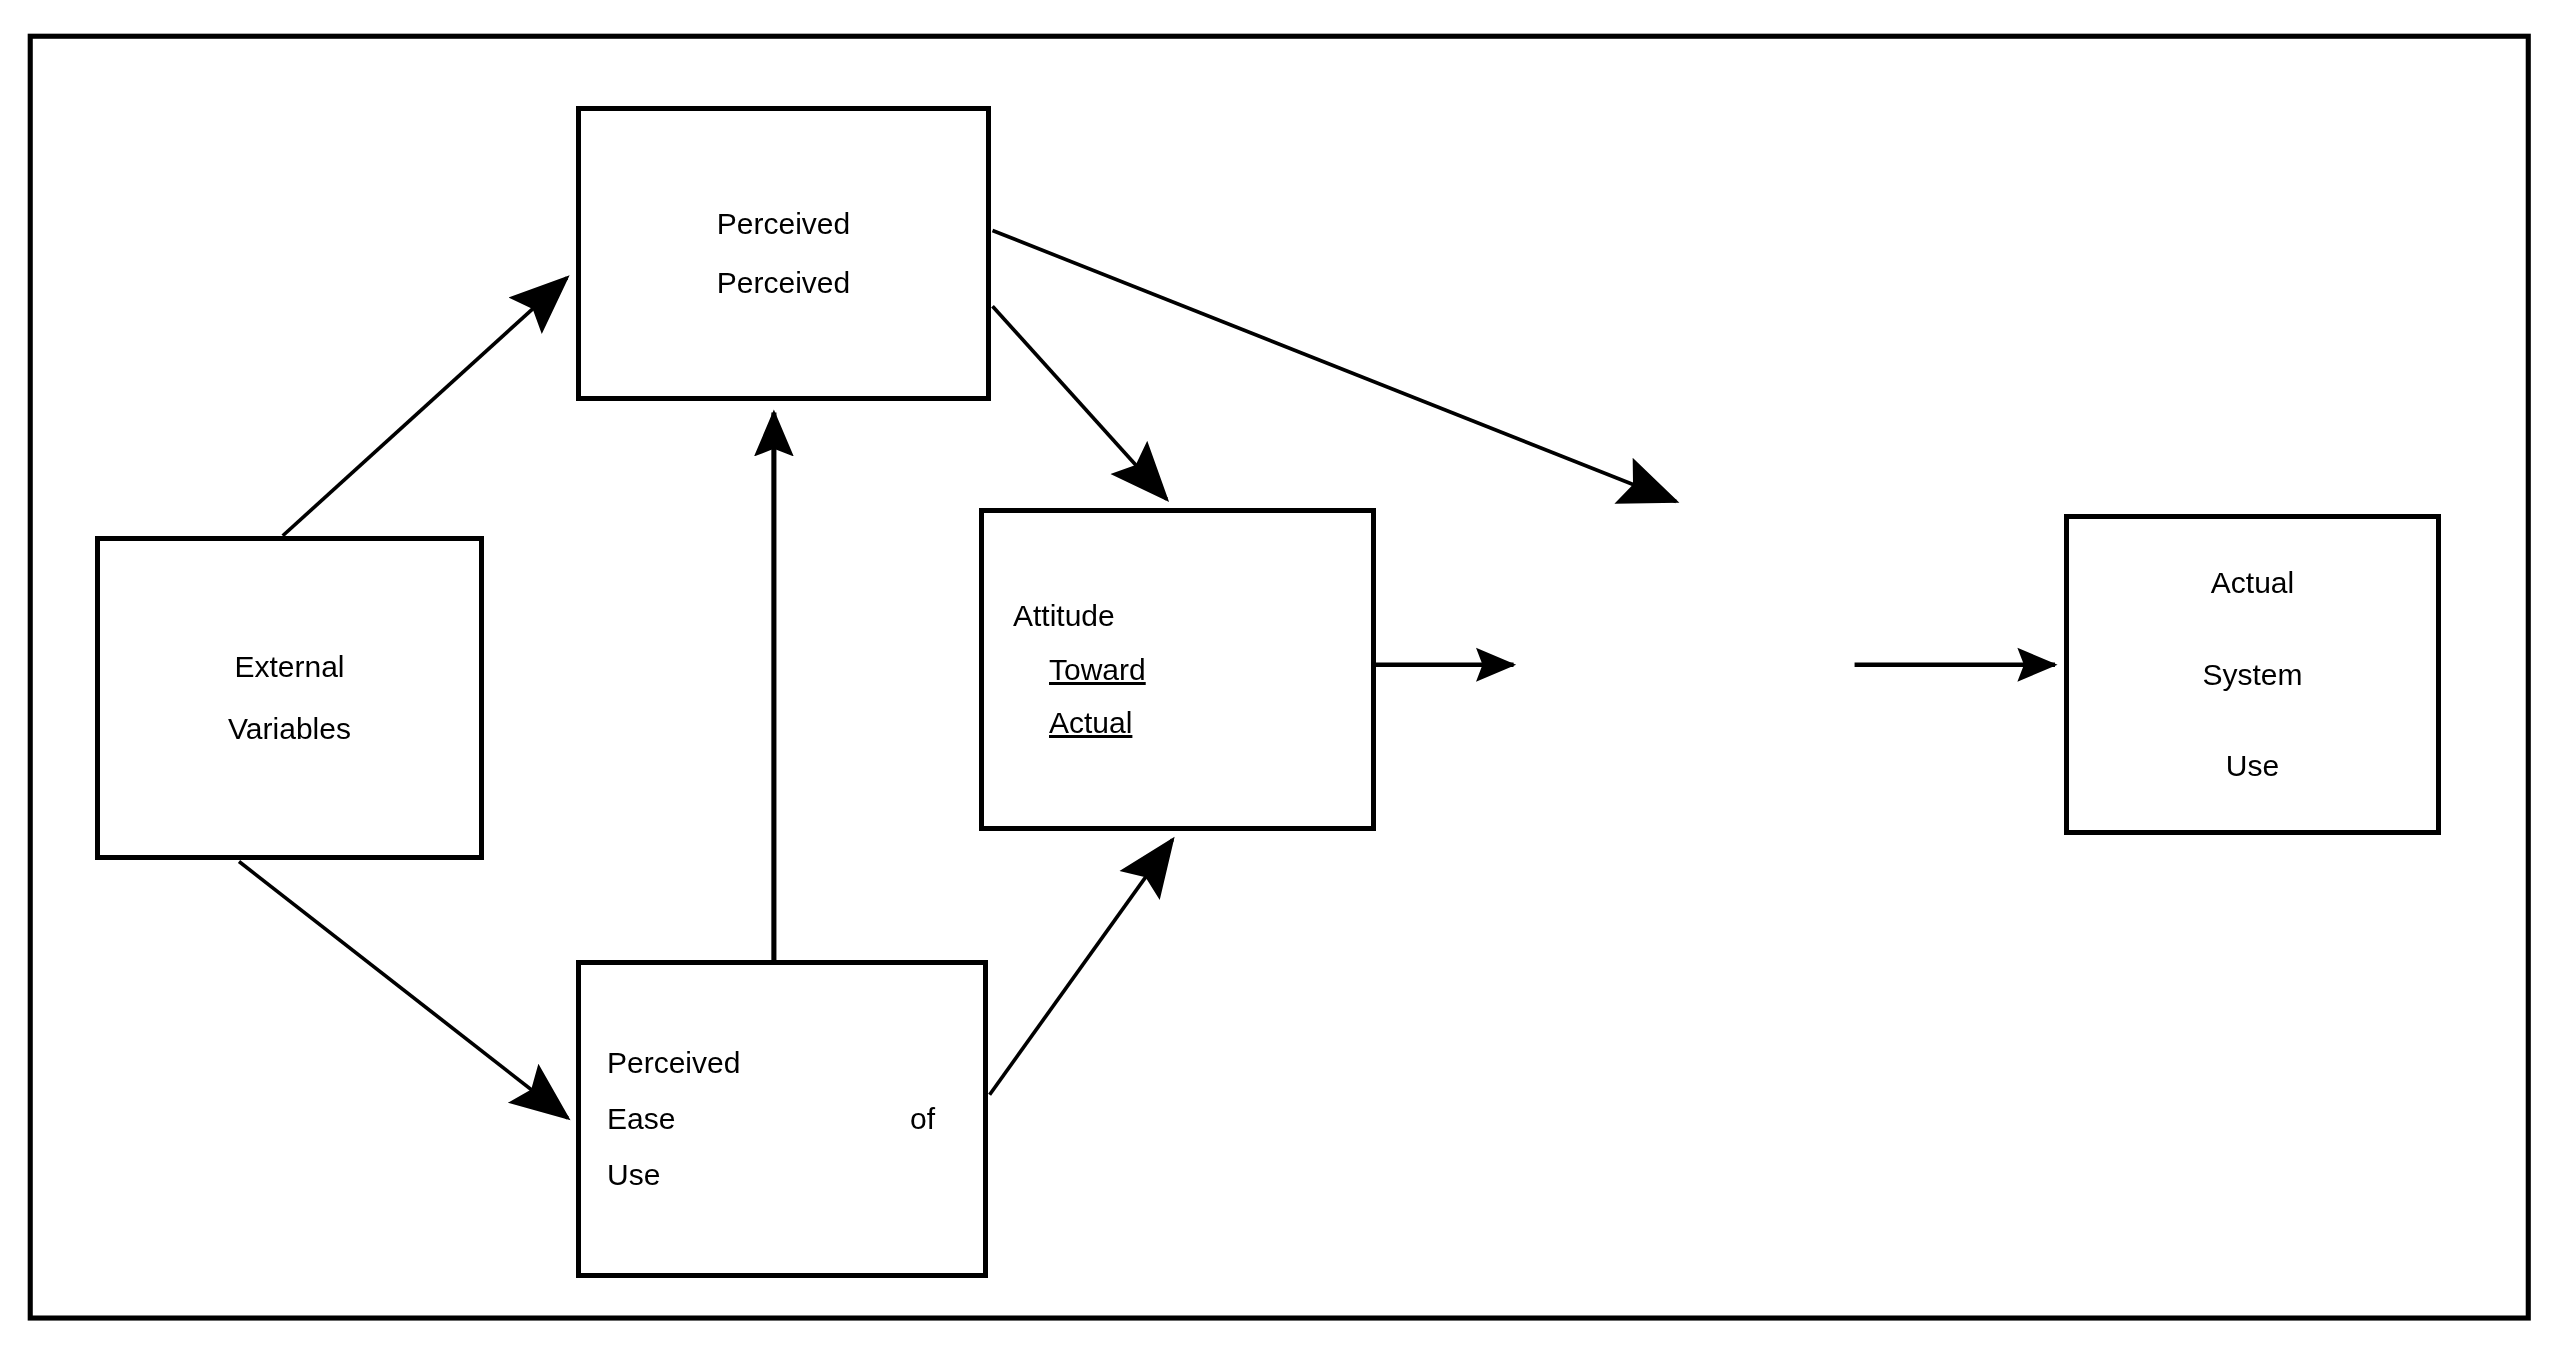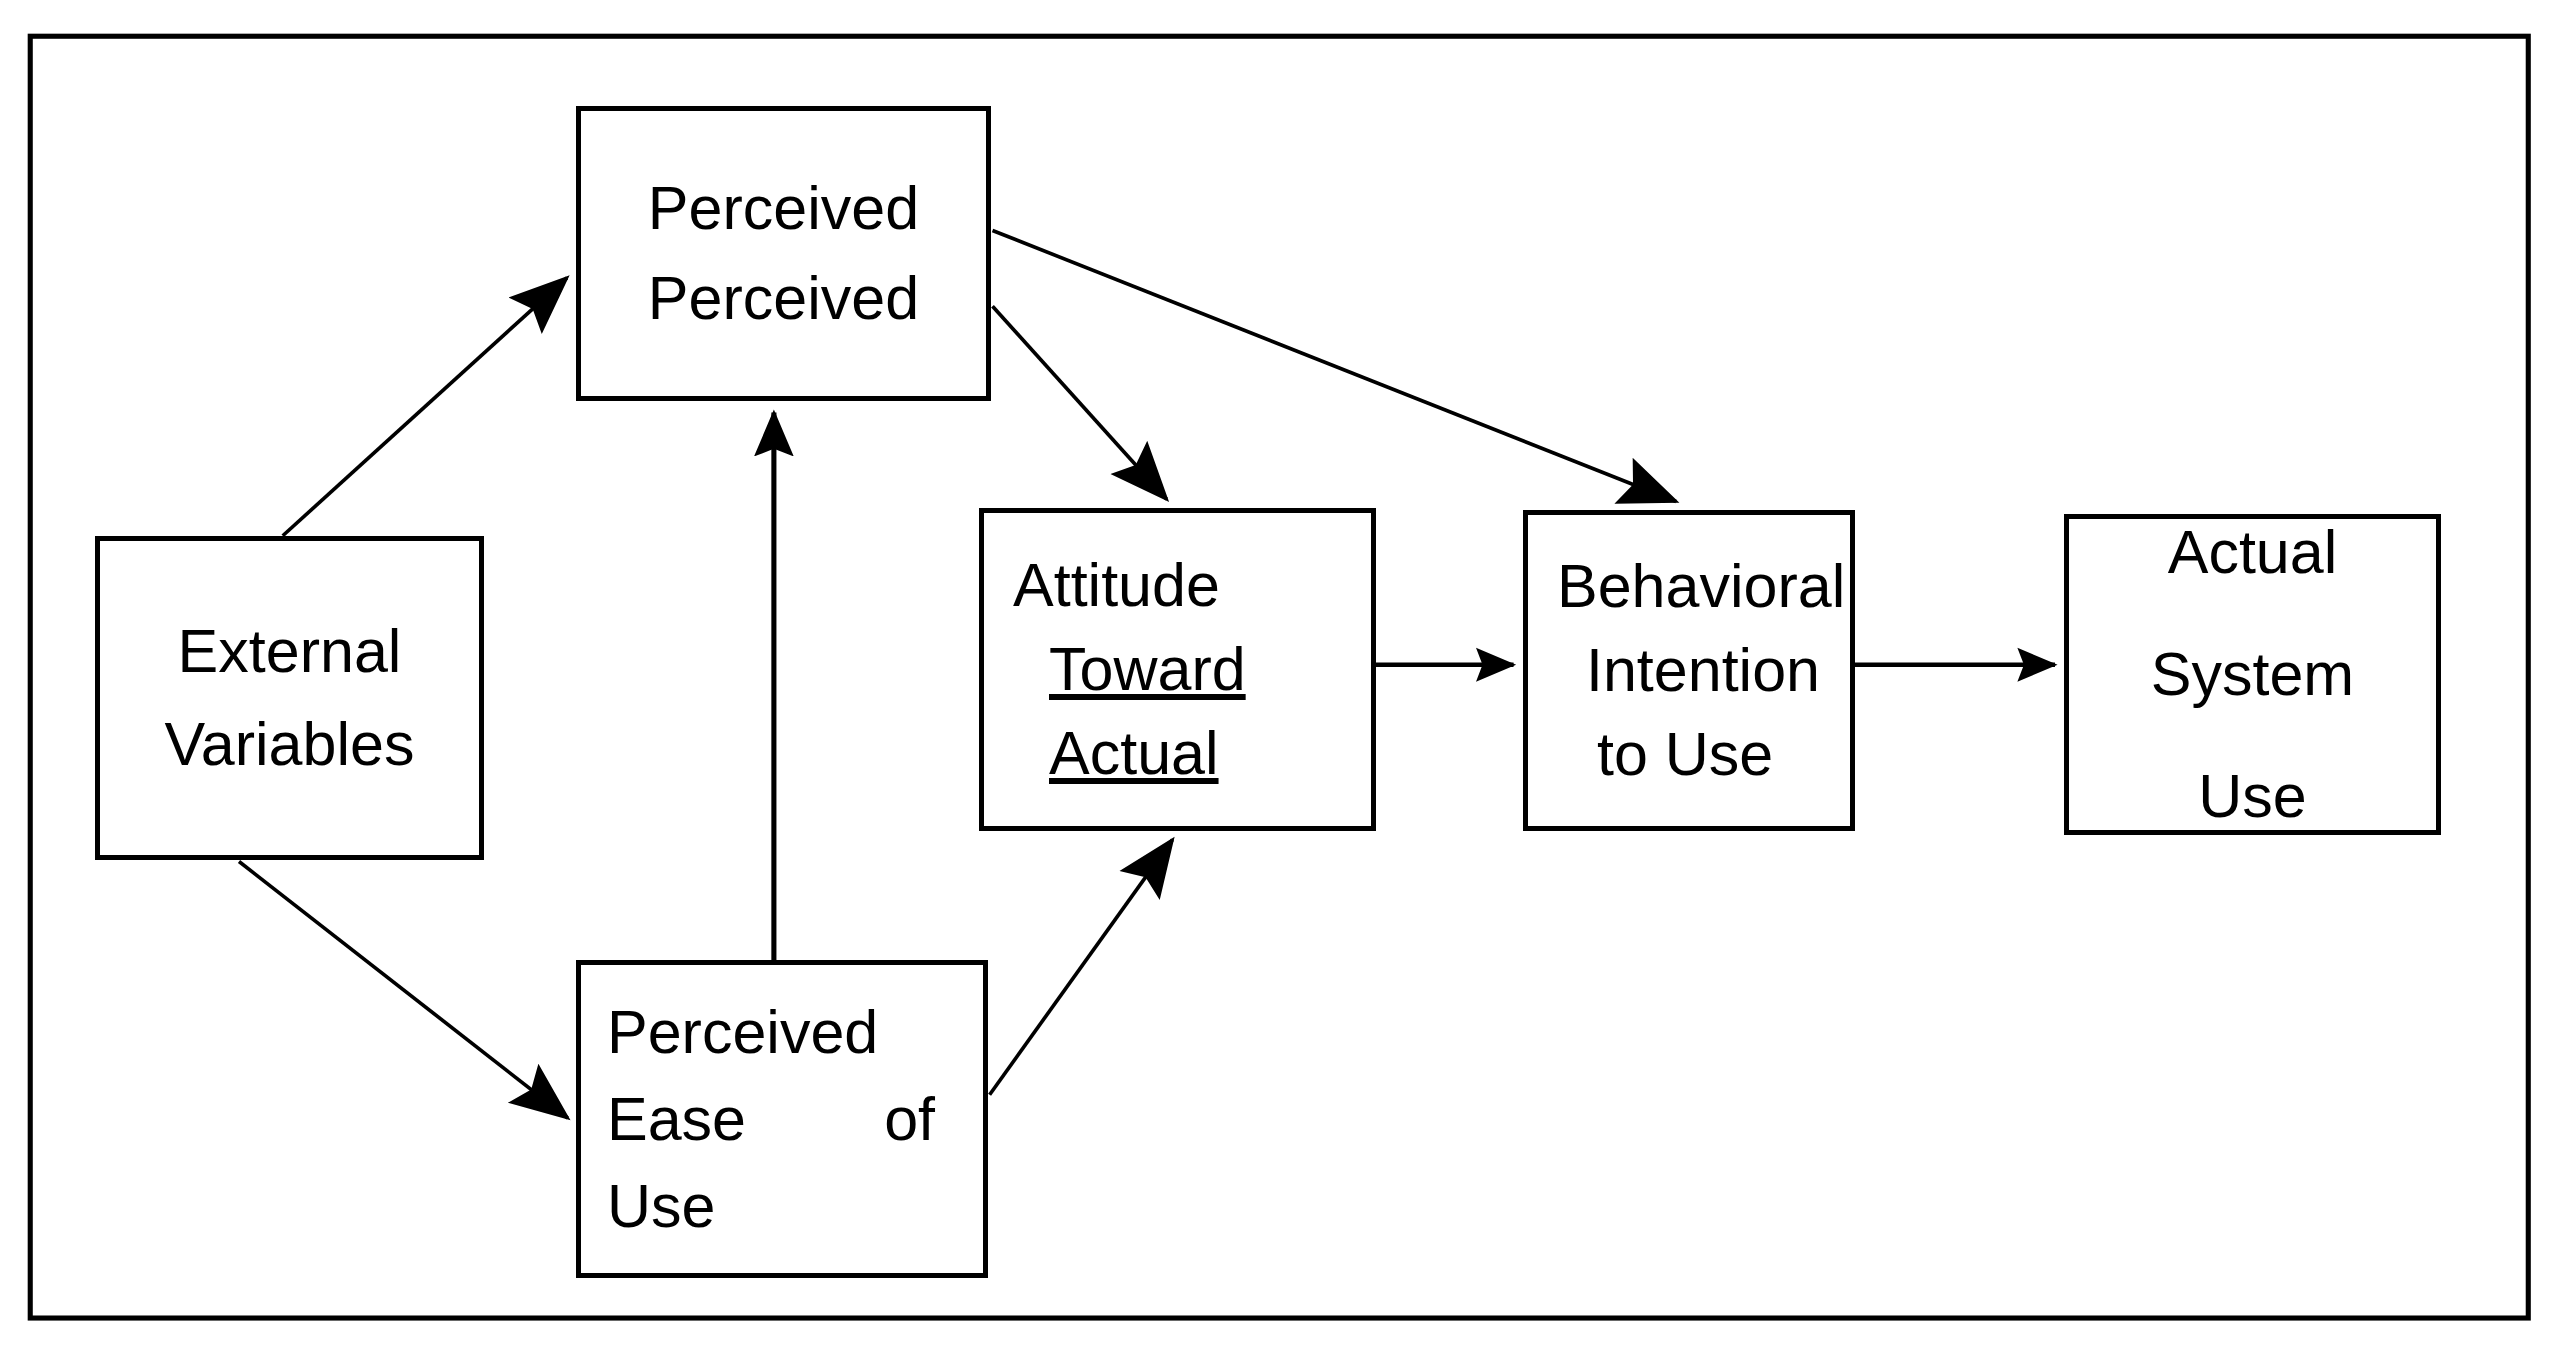--- a/index.html
+++ b/index.html
@@ -28,21 +28,21 @@
   .node-box {
     position: absolute;
     box-sizing: border-box;
     border: 5.1px solid #000000;
     background: #ffffff;
     display: flex;
     flex-direction: column;
     justify-content: center;
     color: #000000;
     font-family: "Liberation Sans", sans-serif;
-    font-size: 61px;
+    font-size: 30px;
     line-height: 1.0;
   }
   .node-box .line {
     display: block;
     white-space: pre;
   }
   
   #node-external-variables {
     left: 95px; top: 536px; width: 389px; height: 324px;
     align-items: center;
@@ -150,25 +150,20 @@
     </span>
     <span class="line">Use</span>
   </div>
 
   <div class="node-box" id="node-attitude-toward-using">
     <span class="line">Attitude</span>
     <span class="line indent">Toward</span>
     <span class="line indent">Actual</span>
   </div>
 
-  <div class="node-box" id="node-behavioral-intention">
-    <span class="line">Behavioral</span>
-    <span class="line indent">Intention</span>
-    <span class="line indent2">to Use</span>
-  </div>
 
   <div class="node-box" id="node-actual-system-use">
     <span class="line">Actual</span>
     <span class="line">System</span>
     <span class="line">Use</span>
   </div>
 
 </div>
 
 

